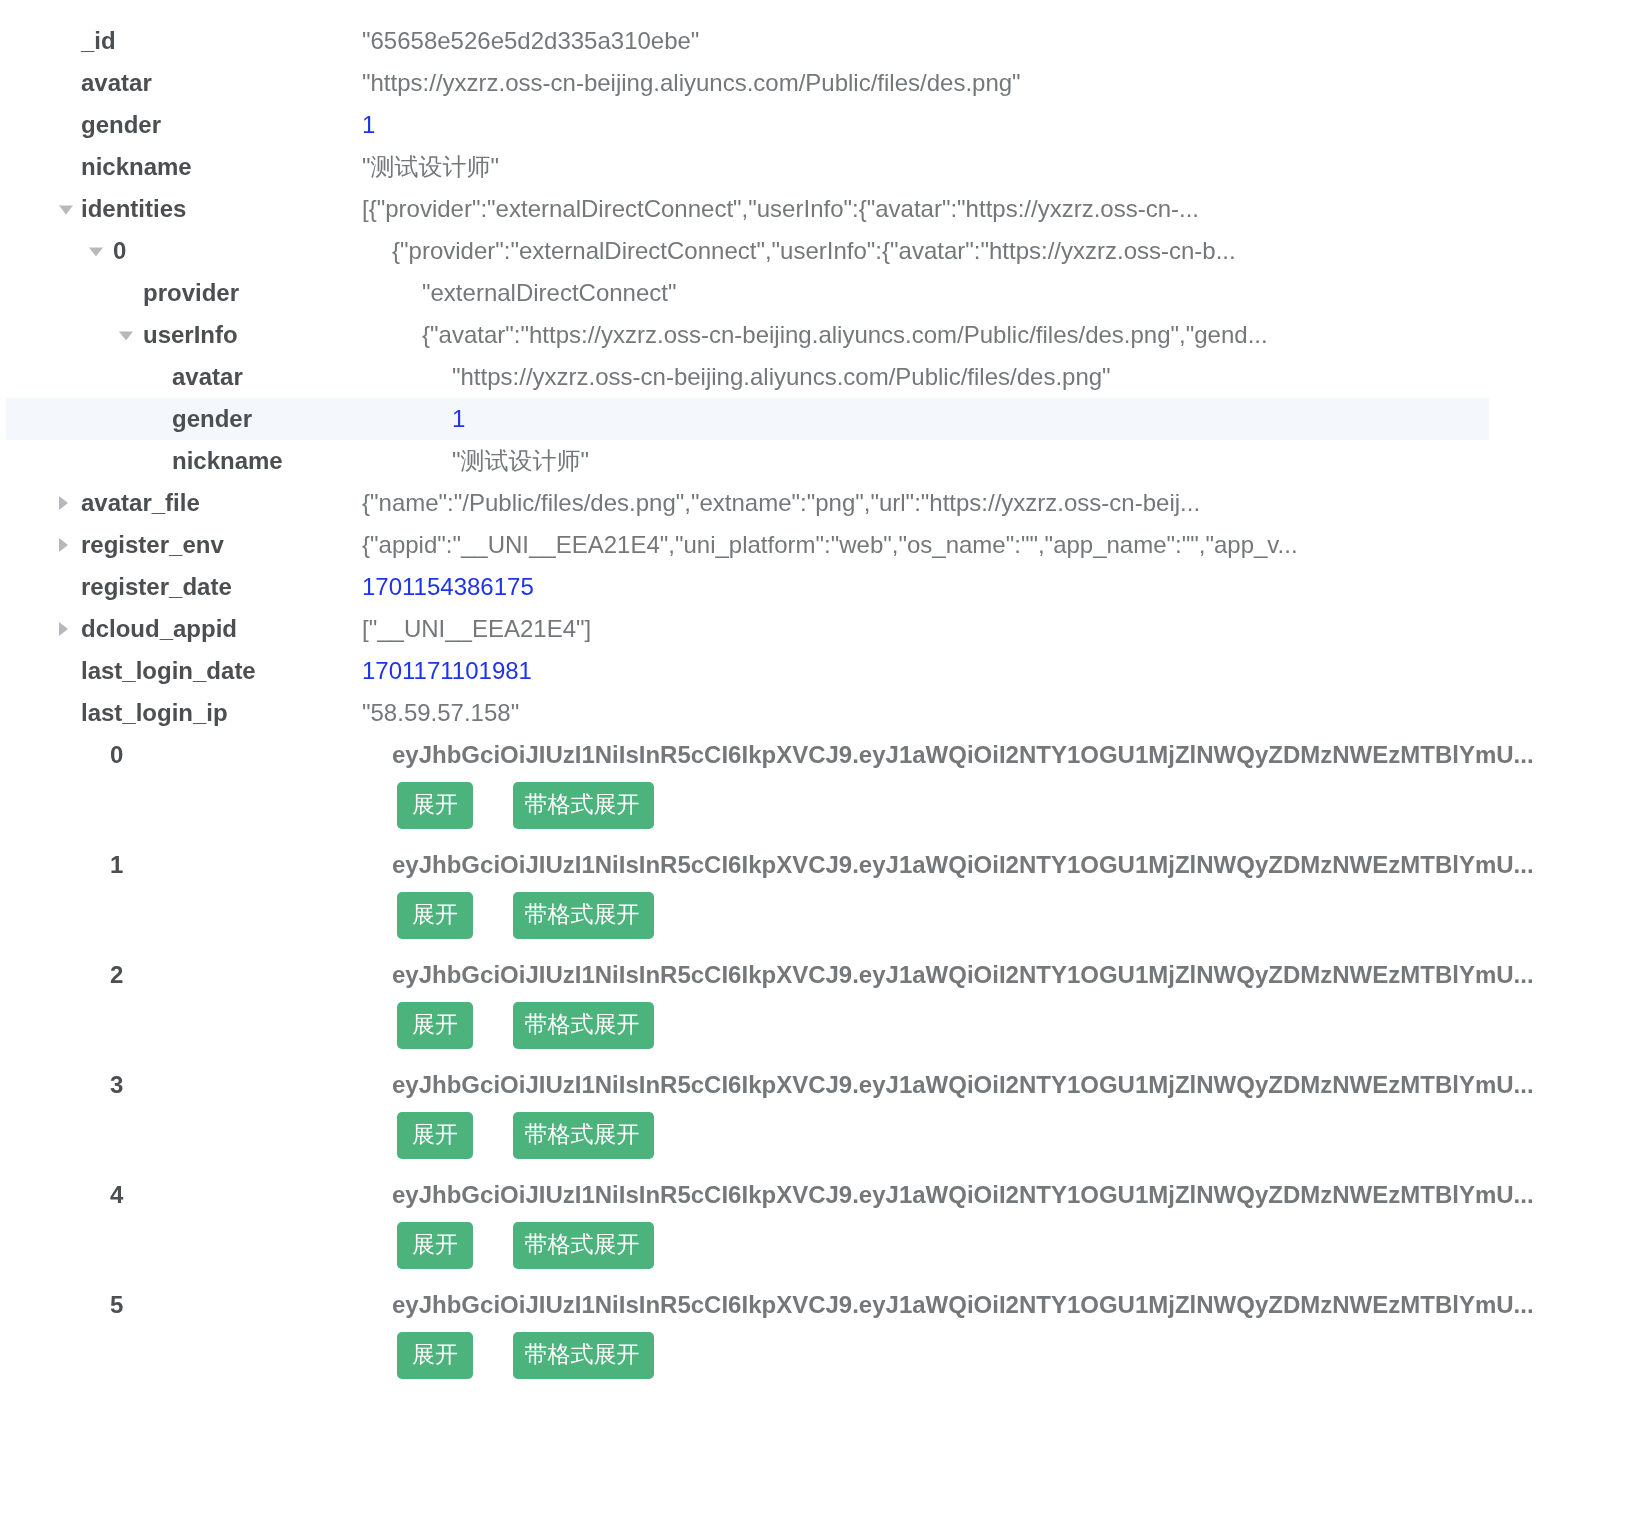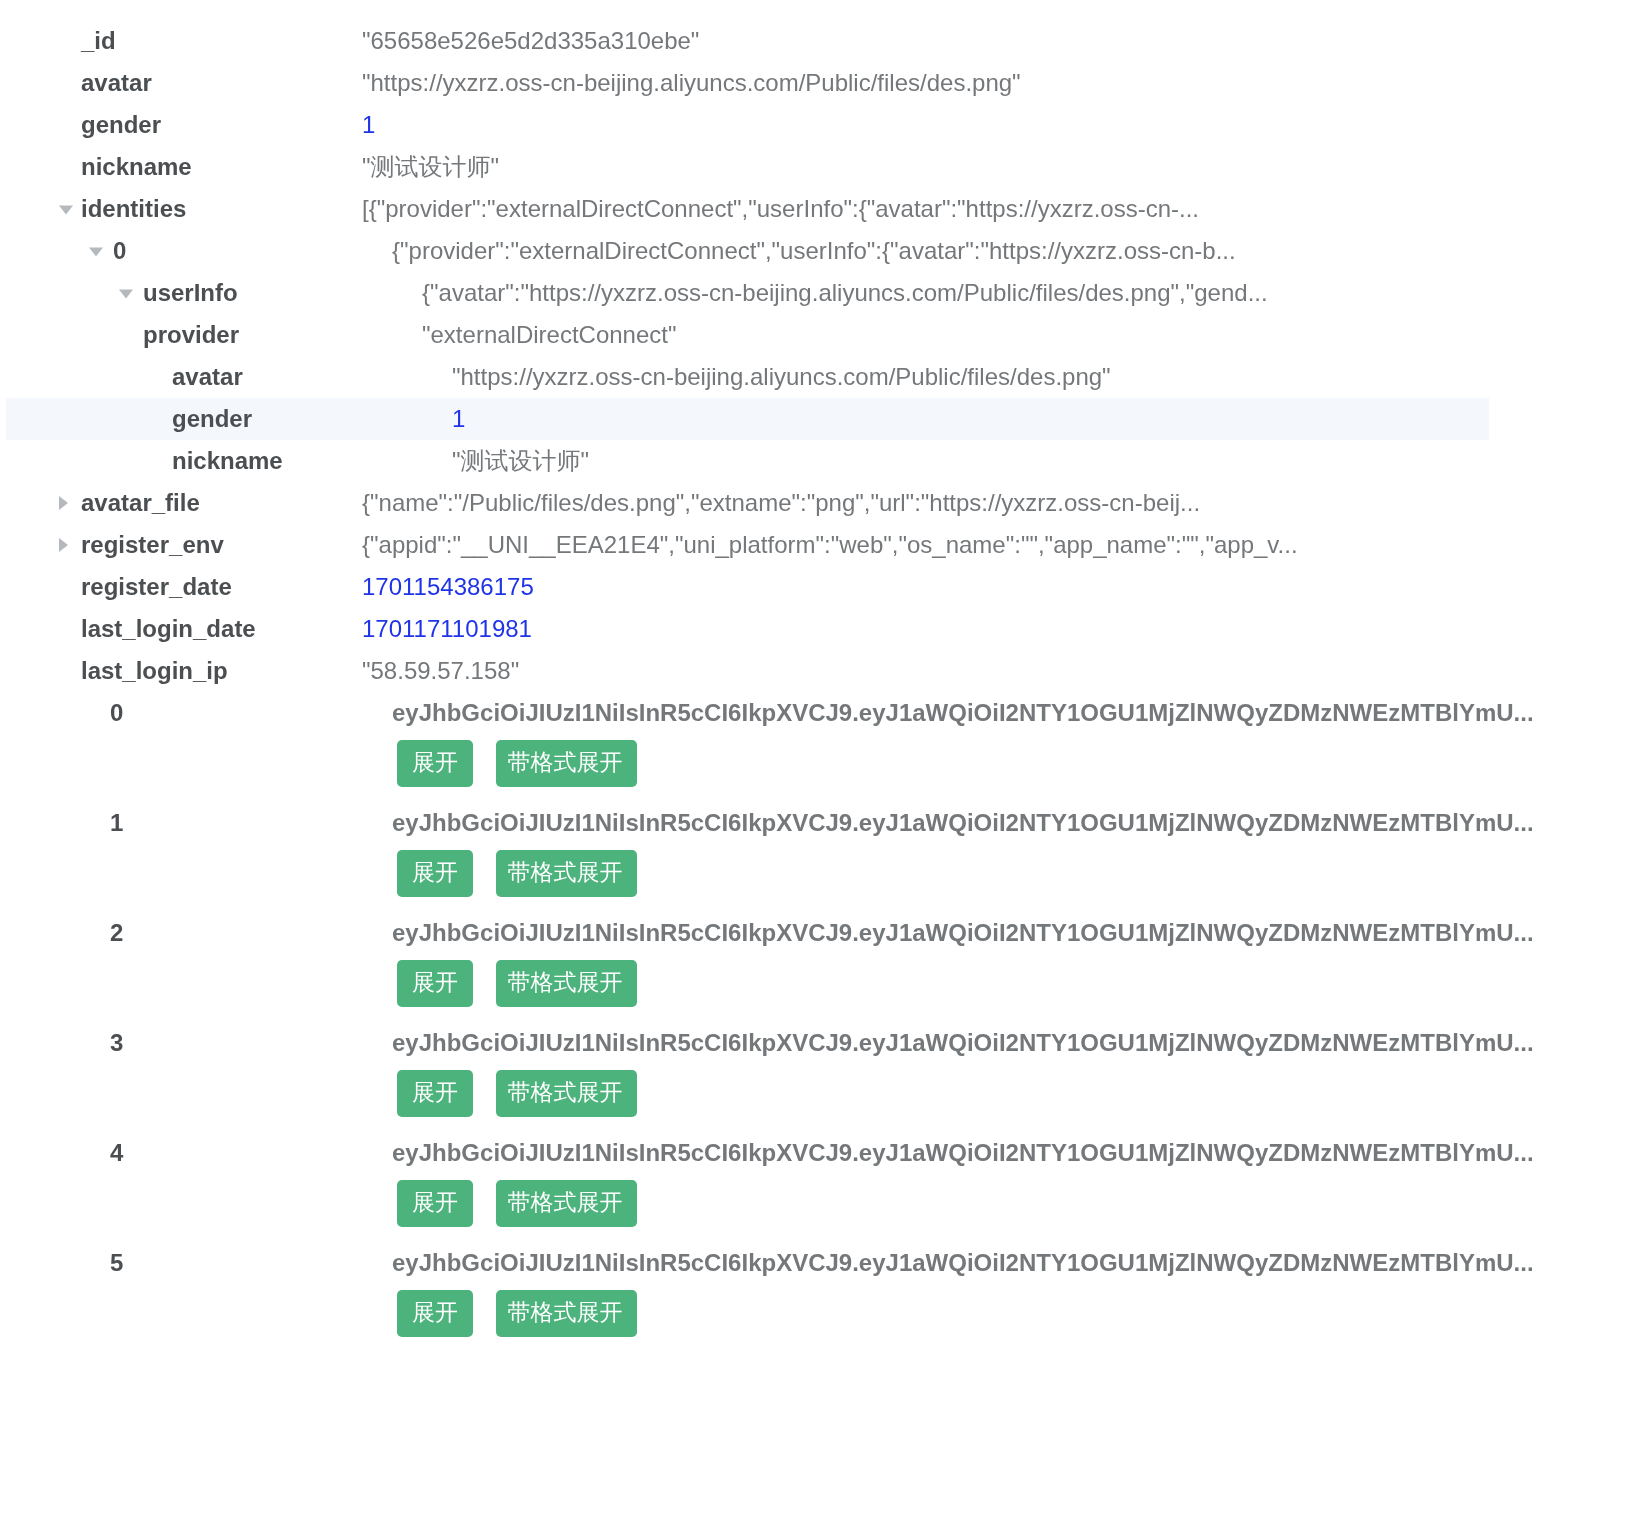--- a/index.html
+++ b/index.html
@@ -119,21 +119,21 @@
   }
   .btn {
     display: inline-block;
     background: #4cb37c;
     color: #ffffff;
     border: none;
     border-radius: 5px;
     font-size: 23px;
     line-height: 1;
     padding: 11px 15px 13px 15px;
-    margin-right: 19px;
+    margin-right: 36px;
     font-family: "Liberation Sans", "DejaVu Sans", sans-serif;
     cursor: pointer;
     vertical-align: top;
   }
   .btn:last-child { margin-right: 0; padding-left: 11px; }
 
   .edge-left {
     position: absolute;
     left: 0; top: 0; bottom: 0;
     width: 6px;
@@ -171,28 +171,28 @@
     <span class="val str v-l0">[{"provider":"externalDirectConnect","userInfo":{"avatar":"https://yxzrz.oss-cn-...</span>
   </div>
 
   <div class="row">
     <span class="caret down c-l1"></span>
     <span class="key k-l1">0</span>
     <span class="val str v-l1">{"provider":"externalDirectConnect","userInfo":{"avatar":"https://yxzrz.oss-cn-b...</span>
   </div>
 
   <div class="row">
+    <span class="key k-l2">provider</span>
+    <span class="val str v-l2">"externalDirectConnect"</span>
+  </div>
+
+  <div class="row">
     <span class="caret down c-l2"></span>
     <span class="key k-l2">userInfo</span>
     <span class="val str v-l2">{"avatar":"https://yxzrz.oss-cn-beijing.aliyuncs.com/Public/files/des.png","gend...</span>
-  </div>
-
-  <div class="row">
-    <span class="key k-l2">provider</span>
-    <span class="val str v-l2">"externalDirectConnect"</span>
   </div>
 
   <div class="row">
     <span class="key k-l3">avatar</span>
     <span class="val str v-l3">"https://yxzrz.oss-cn-beijing.aliyuncs.com/Public/files/des.png"</span>
   </div>
 
   <div class="row highlight">
     <span class="edge-left"></span>
     <span class="key k-l3">gender</span>
@@ -215,20 +215,25 @@
     <span class="caret right c-l0"></span>
     <span class="key k-l0">register_env</span>
     <span class="val str v-l0">{"appid":"__UNI__EEA21E4","uni_platform":"web","os_name":"","app_name":"","app_v...</span>
   </div>
 
   <div class="row">
     <span class="key k-l0">register_date</span>
     <span class="val num v-l0">1701154386175</span>
   </div>
 
+  <div class="row">
+    <span class="caret right c-l0"></span>
+    <span class="key k-l0">dcloud_appid</span>
+    <span class="val str v-l0">["__UNI__EEA21E4"]</span>
+  </div>
 
   <div class="row">
     <span class="key k-l0">last_login_date</span>
     <span class="val num v-l0">1701171101981</span>
   </div>
 
   <div class="row">
     <span class="key k-l0">last_login_ip</span>
     <span class="val str v-l0">"58.59.57.158"</span>
   </div>

